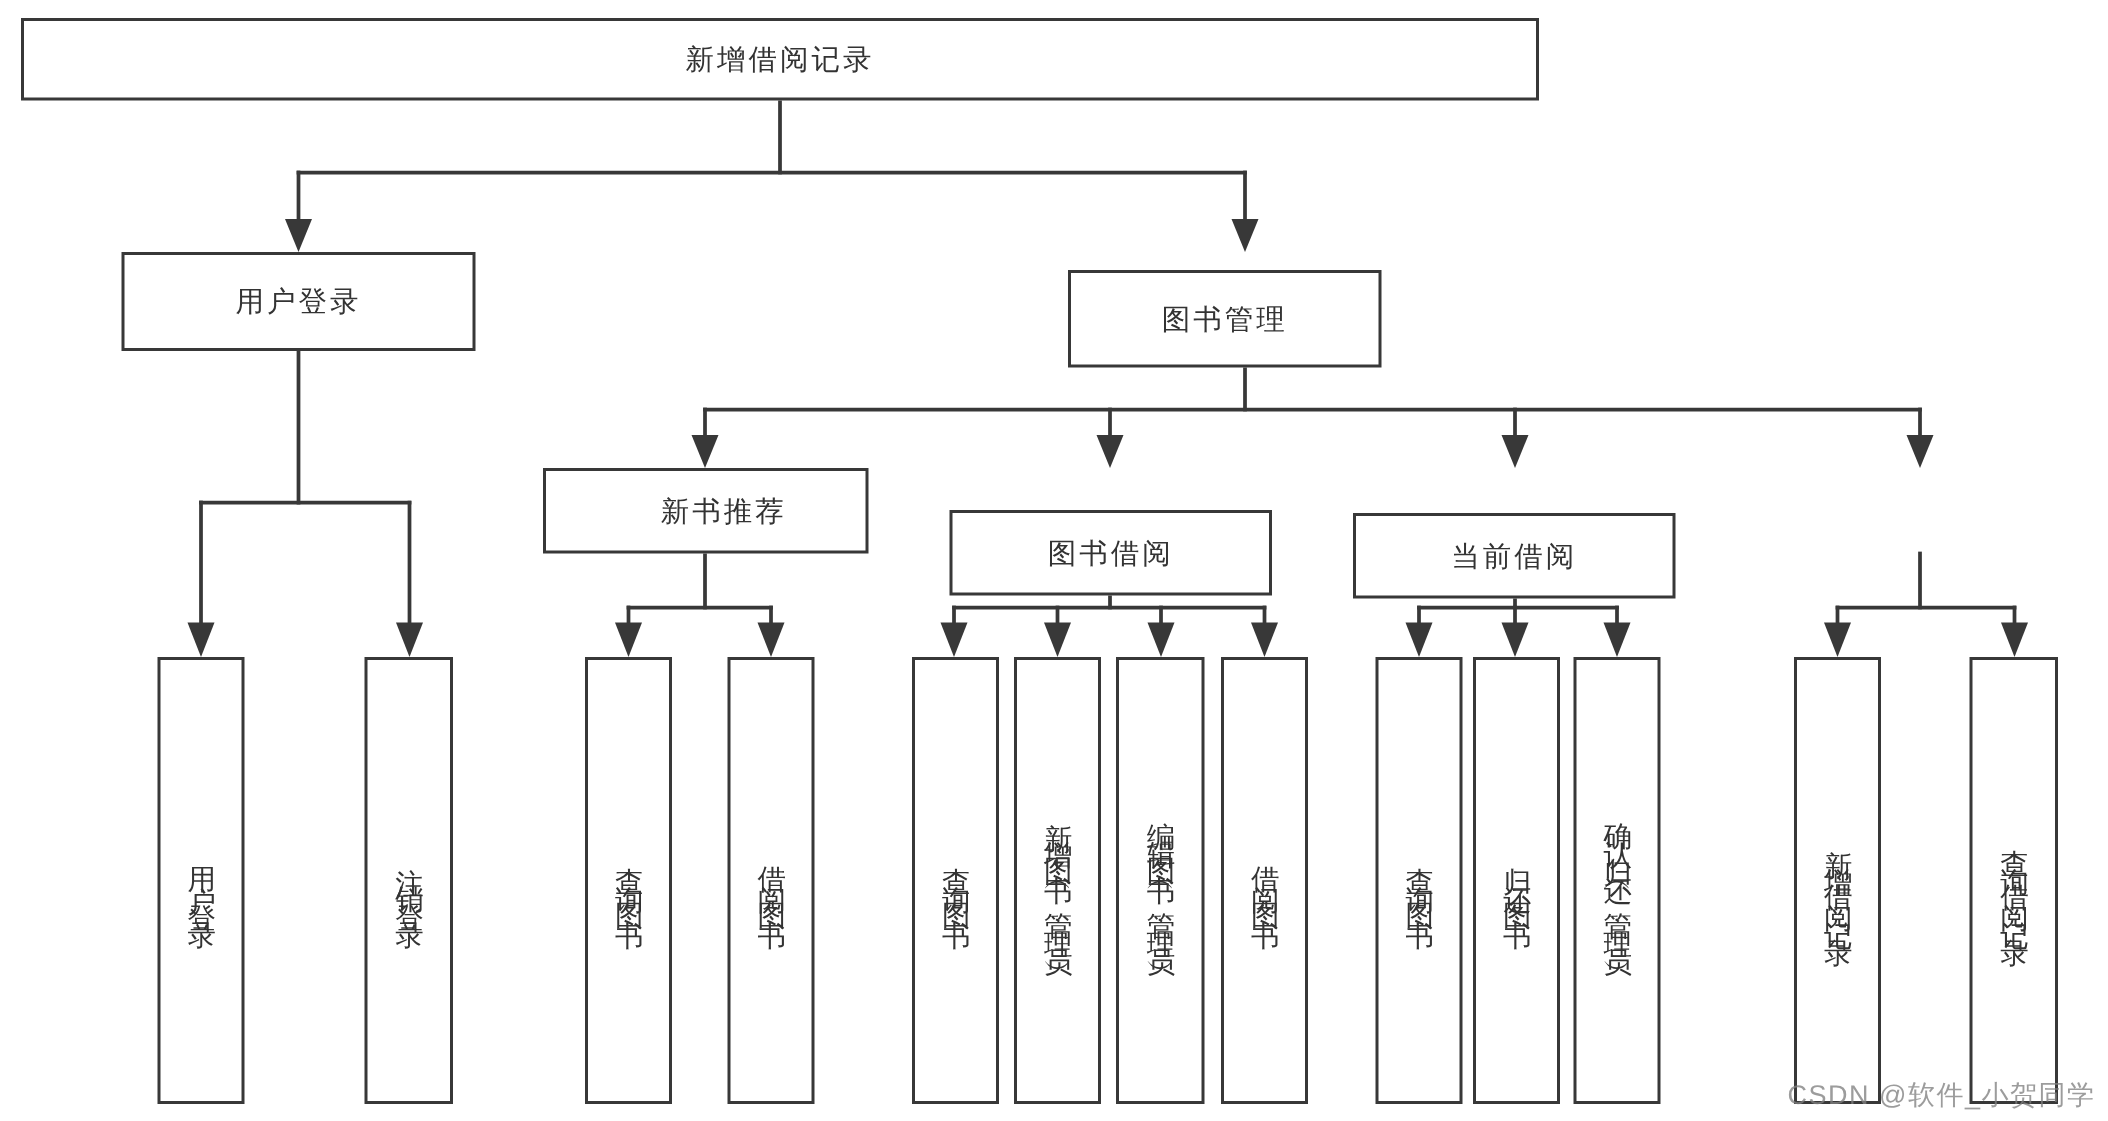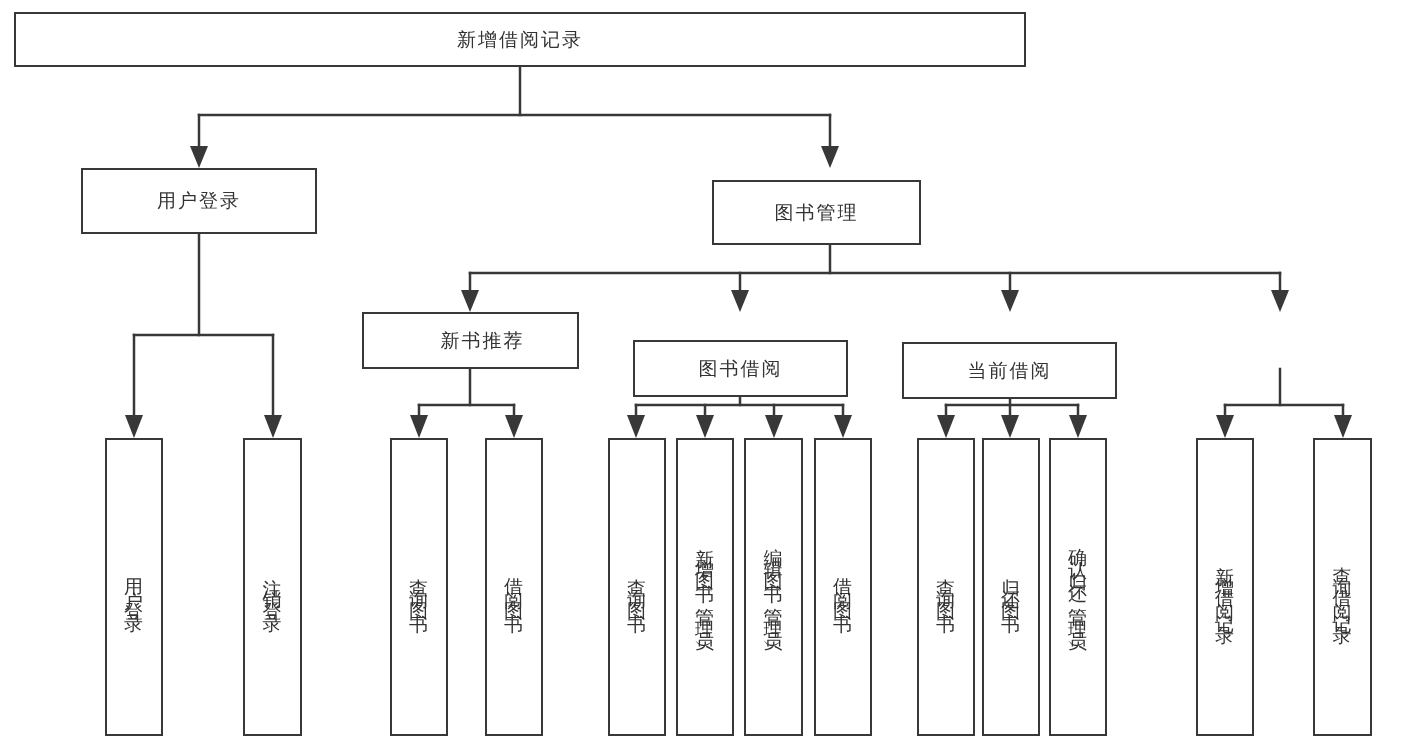--- a/index.html
+++ b/index.html
@@ -163,13 +163,14 @@
   <div class="box vbox" style="left:744px; top:438px; width:59px; height:298px;">编辑图书（管理员）</div>
   <div class="box vbox" style="left:814px; top:438px; width:58px; height:298px;">借阅图书</div>
 
   <div class="box vbox" style="left:917px; top:438px; width:58px; height:298px;">查询图书</div>
   <div class="box vbox" style="left:982px; top:438px; width:58px; height:298px;">归还图书</div>
   <div class="box vbox" style="left:1049px; top:438px; width:58px; height:298px;">确认归还（管理员）</div>
 
   <div class="box vbox" style="left:1196px; top:438px; width:58px; height:298px;">新增借阅记录</div>
   <div class="box vbox" style="left:1313px; top:438px; width:59px; height:298px;">查询借阅记录</div>
 
+  <div class="watermark">CSDN @软件_小贺同学</div>
 </div>
 
 </body></html>

